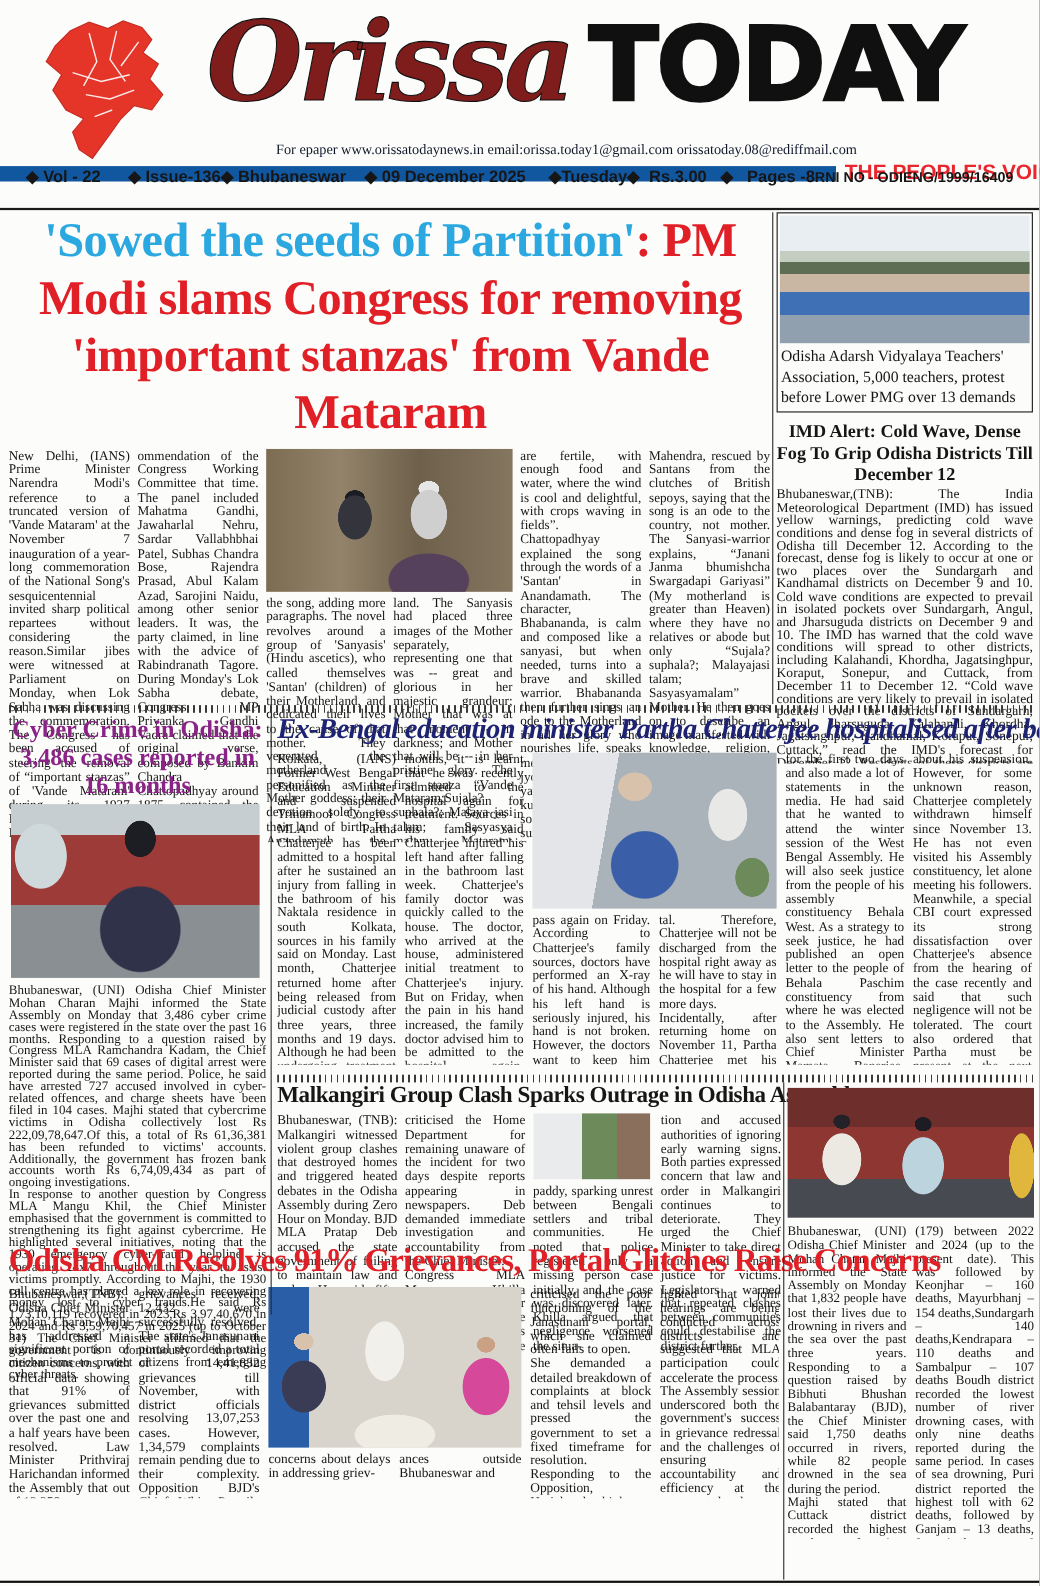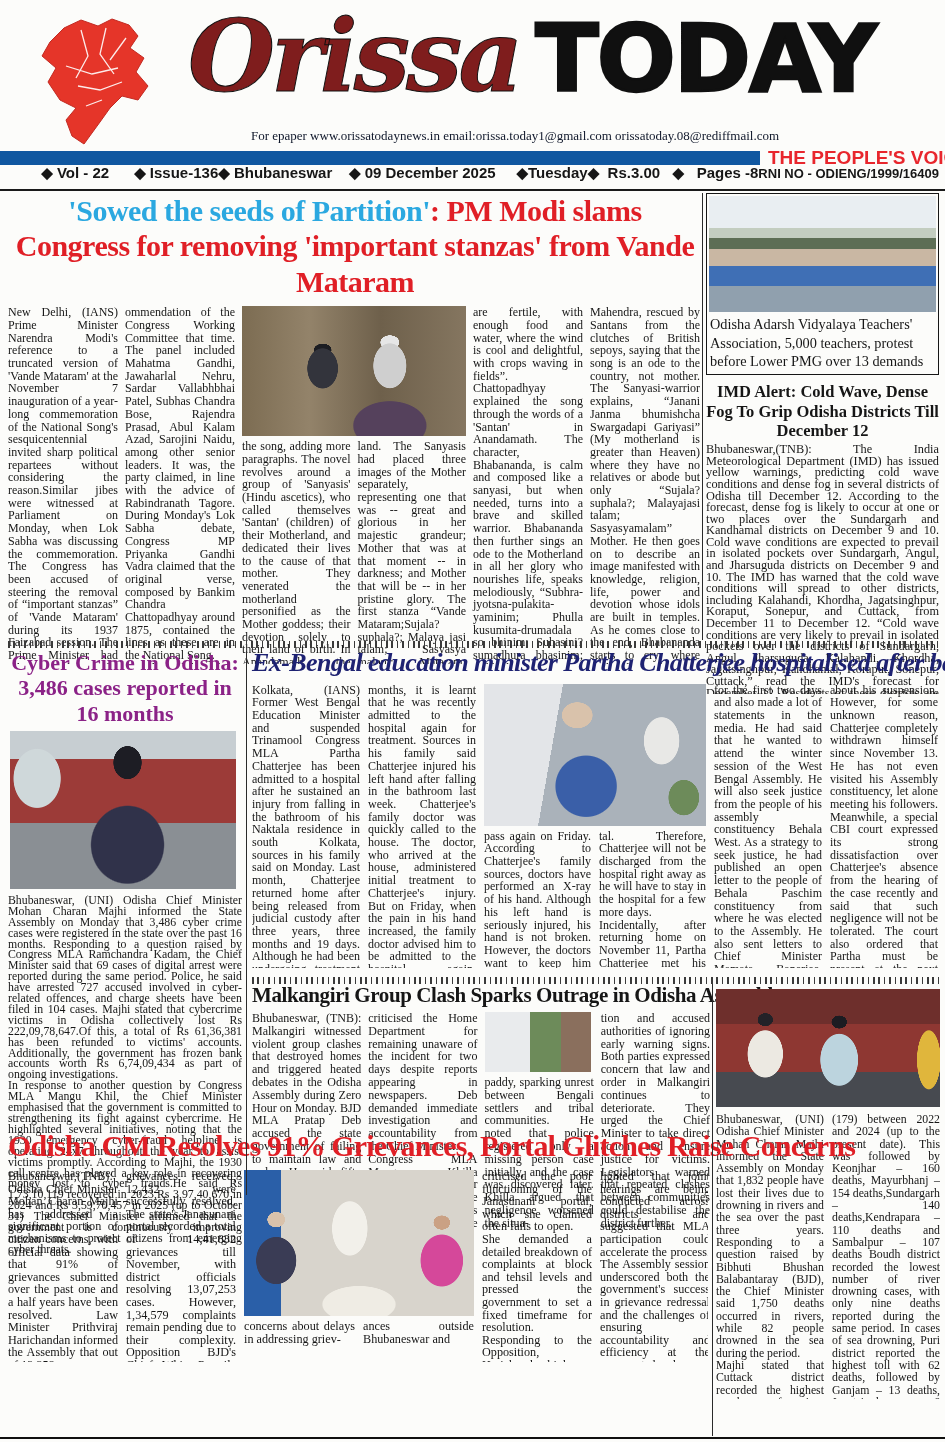--- a/index.html
+++ b/index.html
@@ -12,38 +12,38 @@
   .orissa{font-family:"DejaVu Serif",serif;font-style:italic;font-weight:700;
           font-size:100px;line-height:1;letter-spacing:-4px;-webkit-text-stroke:1px #101010;color:#7f1d1d;}
   .today{font-family:"DejaVu Sans",sans-serif;font-weight:700;font-size:93px;line-height:1;
          letter-spacing:-2px;-webkit-text-stroke:2.5px #101010;color:#101010;margin-left:16px;}
   .epaper{position:absolute;left:230px;top:128px;width:570px;text-align:center;
           font-size:13px;color:#0f172a;}
   .bluebar-row{position:absolute;left:0;top:147px;width:945px;display:flex;align-items:center;}
   .bluebar{height:14px;background:#1057a0;flex:0 0 760px;}
   .voice{font-family:"Liberation Sans",sans-serif;font-weight:700;font-size:19px;
          color:#e8262d;margin-left:8px;white-space:nowrap;}
-  .info-row{position:absolute;left:6px;top:164px;width:933px;display:flex;
-            justify-content:flex-end;align-items:center;
+  .info-row{position:absolute;left:6px;top:151px;width:933px;display:flex;
+            justify-content:center;align-items:center;
             font-family:"Liberation Sans",sans-serif;font-weight:700;font-size:15px;}
   .info-left{white-space:pre;}
   .rni{font-size:13px;}
   .rule-top{position:absolute;left:0;top:189px;width:945px;border-top:2px solid #1a1a1a;}
 
   
   .col,.para{white-space:pre-line;text-align:justify;}
   .photo{background-color:#b0a896;}
   .dotted{position:absolute;height:7px;
           background:repeating-linear-gradient(90deg,#3a3a3a 0 1.6px,transparent 1.6px 5.4px);}
   .vrule{position:absolute;border-left:1.5px solid #2a2a2a;}
   h1,h2{margin:0;font-weight:700;}
 
   
   .lead{position:absolute;left:8px;top:193px;width:694px;}
-  .lead h1{text-align:center;font-size:30px;line-height:1.18;letter-spacing:-0.5px;}
+  .lead h1{text-align:center;font-size:44px;line-height:1.18;letter-spacing:-0.5px;}
   .hl-blue{color:#2ba8e0;}
   .hl-red{color:#e01f26;}
   .lead-cols{display:flex;gap:7px;height:358px;overflow:hidden;margin-top:7px;
              font-size:12px;line-height:12.7px;}
   .lead-cols .c{flex:0 0 110px;}
   .lead-mid{flex:0 0 224px;display:flex;flex-direction:column;}
   .photo-pm{width:224px;height:130px;margin-bottom:4px;
      background:
        radial-gradient(ellipse 26px 34px at 36% 48%,#33343c 58%,transparent 60%),
        radial-gradient(ellipse 15px 11px at 36% 34%,#1c1d22 58%,transparent 60%),

